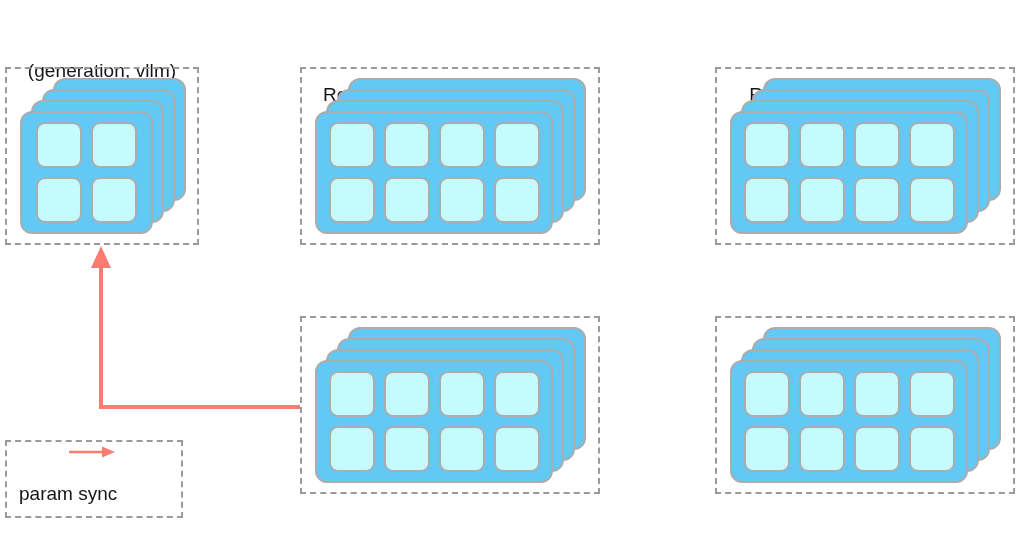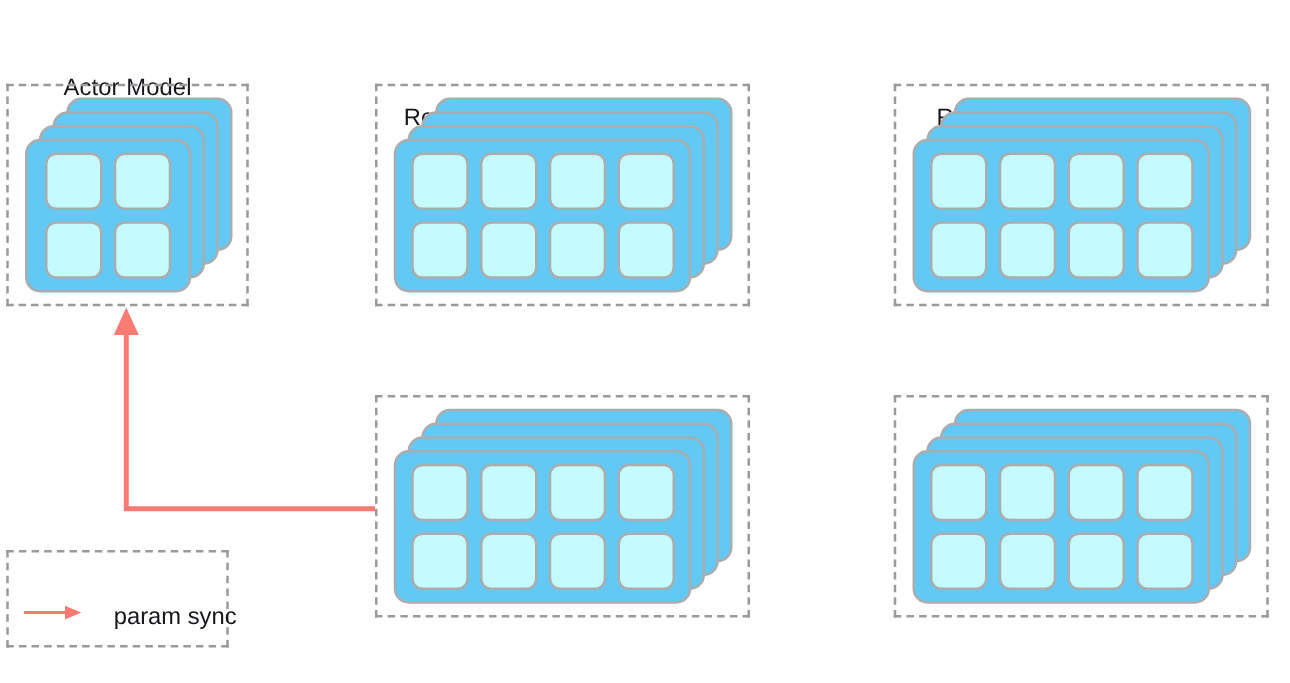--- a/index.html
+++ b/index.html
@@ -89,43 +89,43 @@
     border: 2px dashed #9a9a9a;
     box-sizing: border-box;
     display: flex;
     align-items: flex-end;
   }
   .legend-row {
     position: absolute;
     left: 12px;
     bottom: 12px;
     display: flex;
-    align-items: flex-start;
+    align-items: flex-end;
     gap: 24px;
+    flex-direction: column;
   }
   .legend-swatch {
     width: 48px;
     height: 14px;
     position: relative;
     flex: 0 0 auto;
   }
   .legend-label {
     font-size: 19px;
     line-height: 21px;
     color: #15161a;
     white-space: pre;
   }
 </style>
 </head>
 <body>
 
 <div class="stage">
 
   <div class="panel-title" style="left:5px; top:8px; width:194px;">
-    <div>Actor Model</div>
     <div>(generation, vllm)</div>
   </div>
   <div class="group-box" style="left:5px; top:67px; width:194px; height:178px;"></div>
   <div class="stack" style="left:20px; top:78px; width:166px; height:156px;">
     <div class="card" style="left:33px; top:0px; width:133px; height:123px;"></div>
     <div class="card" style="left:22px; top:11px; width:133px; height:123px;"></div>
     <div class="card" style="left:11px; top:22px; width:133px; height:123px;"></div>
     <div class="card front grid2" style="left:0px; top:33px; width:133px; height:123px;">
       <div class="chip"></div>
       <div class="chip"></div>

